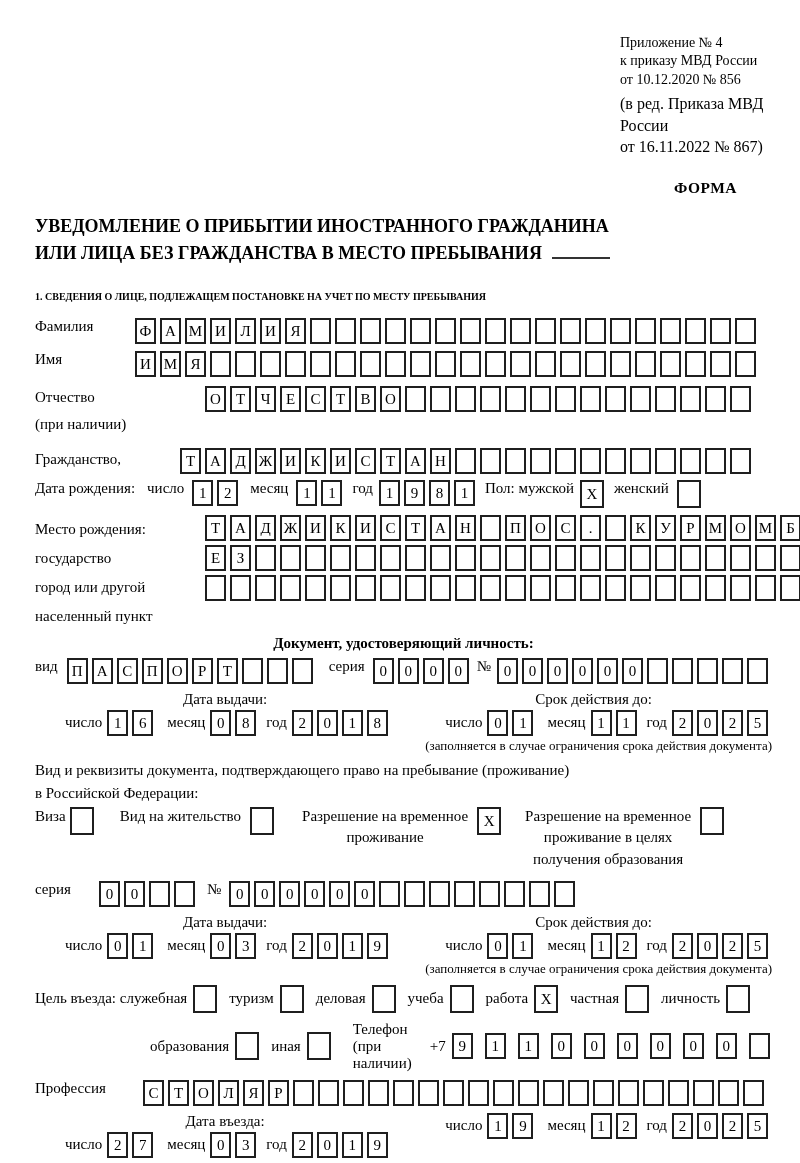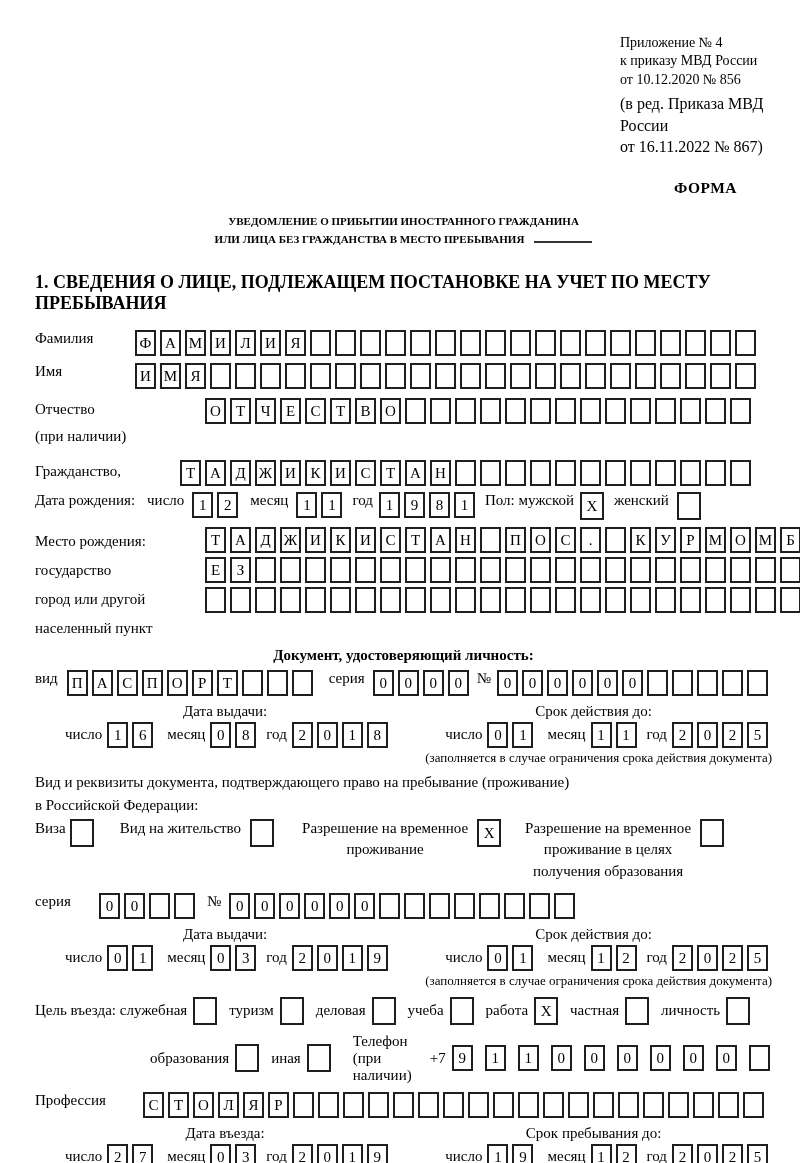--- a/index.html
+++ b/index.html
@@ -16,24 +16,24 @@
     display:inline-block; width:21px; height:26px; border:2px solid #1f1f1f;
     margin-right:4px; text-align:center; font-size:15px; line-height:22px;
     font-family:"Liberation Serif", serif; background:#fff; flex:0 0 auto;
   }
   .cb { width:24px; height:28px; line-height:24px; }
 
   .hdr-block { margin-left:585px; font-size:14px; line-height:1.32; }
   .hdr-note { margin-top:4px; font-size:16px; }
   .forma { text-align:right; font-weight:bold; margin:22px 35px 0 0; font-size:15.5px; letter-spacing:.5px; }
 
-  .title { text-align:center; font-weight:bold; font-size:11px; margin-top:16px; line-height:1.5; }
+  .title { text-align:left; font-weight:bold; font-size:18px; margin-top:16px; line-height:1.5; }
   .blank-line { display:inline-block; width:58px; border-bottom:2px solid #333; height:14px; margin-left:10px; }
 
-  .sect { font-weight:bold; font-size:18px; margin:24px 0 16px 0; }
+  .sect { font-weight:bold; font-size:10px; margin:24px 0 16px 0; }
 
   .row { display:flex; align-items:flex-start; margin-bottom:7px; }
   .lbl { flex:0 0 auto; }
   .w100 { width:100px; } .w145 { width:145px; } .w170 { width:170px; }
   .multi { line-height:27px; }
 
   .center-bold { text-align:center; font-weight:bold; margin:4px 0 6px 0; }
 
   .twocol { display:flex; margin-bottom:2px; }
   .dcol-l { width:390px; } .dcol-r { flex:1; }
@@ -592,21 +592,20 @@
         <span class="t" style="margin-left:6px">год</span>
         <span class="cells">
             <span class="cell">2</span>
             <span class="cell">0</span>
             <span class="cell">1</span>
             <span class="cell">9</span>
           </span>
       </div>
     </div>
     <div class="dcol-r">
-      <div class="dhead">Срок пребывания до:</div>
       <div class="dline" style="padding-left:30px">
         <span class="t">число</span>
         <span class="cells">
             <span class="cell">1</span>
             <span class="cell">9</span>
           </span>
         <span class="t" style="margin-left:10px">месяц</span>
         <span class="cells">
             <span class="cell">1</span>
             <span class="cell">2</span>

